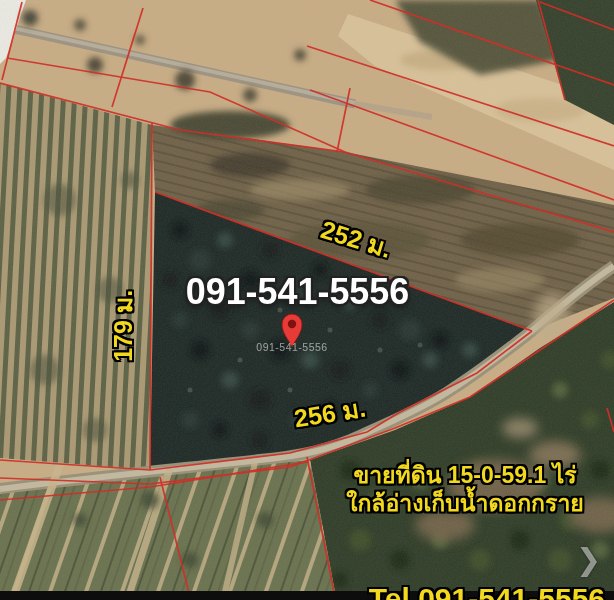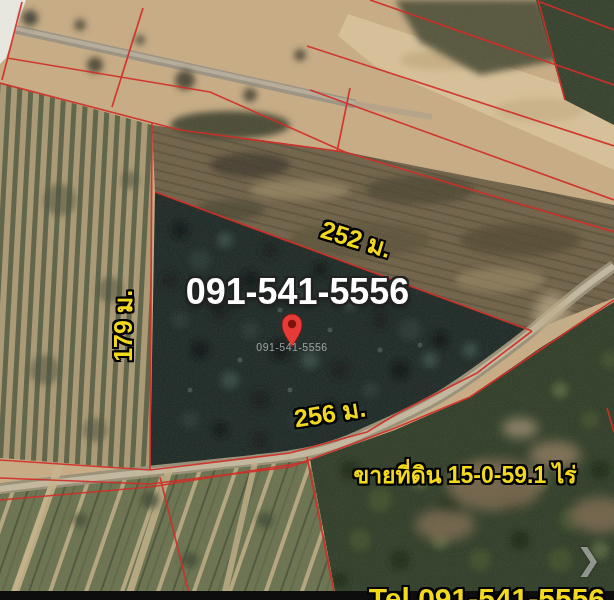--- a/index.html
+++ b/index.html
@@ -278,17 +278,18 @@
 
   <svg class="pin" viewBox="0 0 26 38">
     <path d="M13,37 C9,29 3,23 3,14 A10,10 0 1,1 23,14 C23,23 17,29 13,37 Z" fill="#e63b36" stroke="#8f1510" stroke-width="0.8"></path>
     <circle cx="13" cy="14" r="4.2" fill="#7e120d"></circle>
   </svg>
 
   <div class="ov watermark-sm">091-541-5556</div>
 
   <div class="ov yellow listing-1">ขายที่ดิน 15-0-59.1 ไร่</div>
 
+  <div class="ov yellow listing-2">ใกล้อ่างเก็บน้ำดอกกราย</div>
 
   <div class="ov yellow listing-tel">Tel 091-541-5556</div>
 
   <div class="ov next-arrow">❯</div>
 </div>
 
 </body></html>

